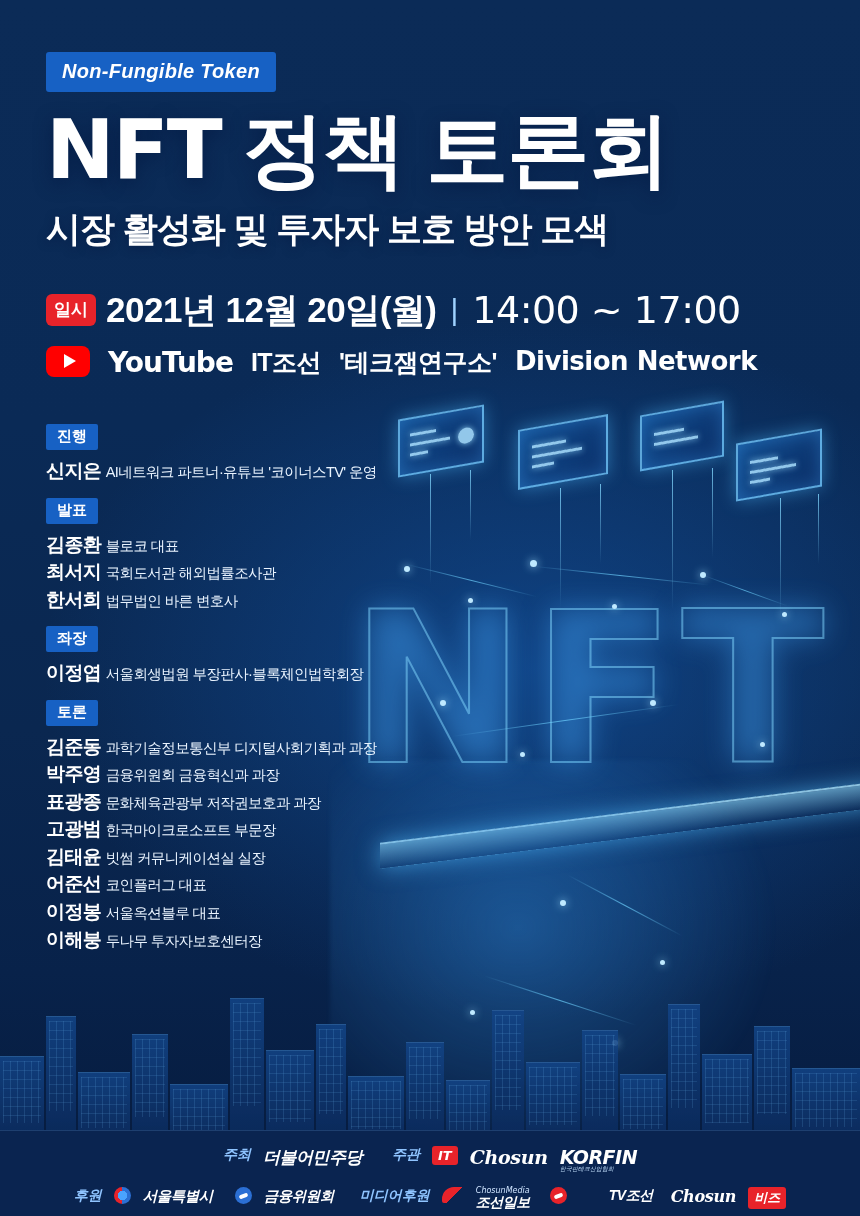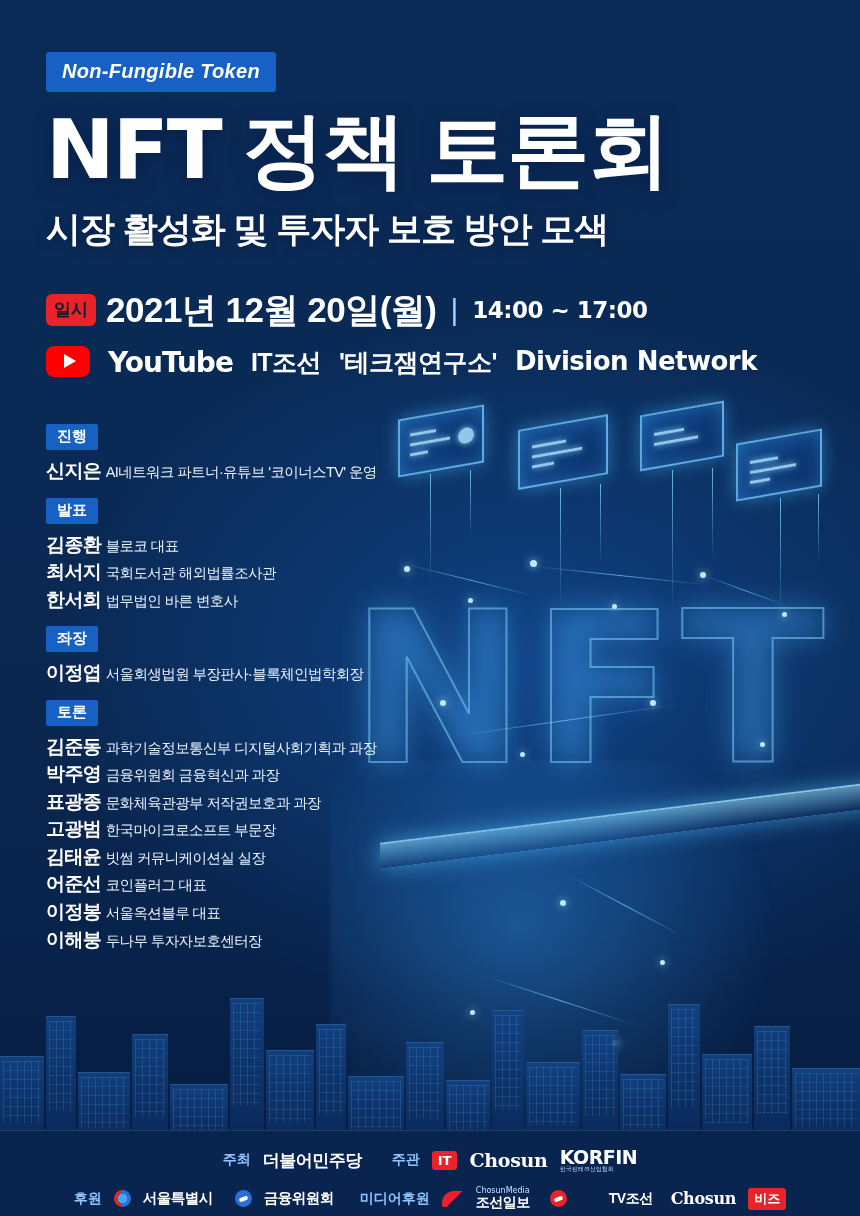--- a/index.html
+++ b/index.html
@@ -101,26 +101,26 @@
     margin-top: 14px;
     font-size: 35px; font-weight: 800; letter-spacing: -1px;
     text-shadow: 0 2px 10px rgba(0,20,60,.5);
   }
   .when {
     margin-top: 34px;
     display: flex; align-items: center; gap: 10px;
     white-space: nowrap;
   }
   .when .lbl {
-    background: #e8232a; color:#0f172a; font-size: 17px; font-weight: 800;
+    background: #e8232a; color:#ffffff; font-size: 17px; font-weight: 800;
     padding: 4px 8px 5px 8px; border-radius: 6px;
   }
   .when .date { font-size: 35px; font-weight: 800; letter-spacing: -0.5px; }
   .when .bar { color: #9fd2ff; font-size: 30px; font-weight: 300; margin: 0 4px; }
-  .when .time { font-size: 23px; font-weight: 700; font-family: "DejaVu Sans", sans-serif; letter-spacing: -0.5px; }
+  .when .time { font-size: 38px; font-weight: 400; font-family: "DejaVu Sans", sans-serif; letter-spacing: -0.5px; }
 
   .channel {
     margin-top: 12px;
     display:flex; align-items:flex-start; gap: 18px; white-space: nowrap;
   }
   .yt {
     width: 44px; height: 31px; background:#ff0000; border-radius: 8px;
     display:flex; align-items:center; justify-content:center;
   }
   .yt .tri {
@@ -145,21 +145,21 @@
   .person .nm { font-size: 19px; font-weight: 800; letter-spacing: -0.6px; }
   .person .rl { font-size: 14.5px; font-weight: 400; letter-spacing: -0.6px; color:#eaf4ff; }
 
   
   .footer {
     position:absolute; left:0; right:0; bottom:0; height: 86px;
     background: #0a2450;
     border-top: 1px solid rgba(120,190,255,.18);
     z-index: 6;
   }
-  .frow { display:flex; align-items:center; justify-content:center; gap: 12px; white-space: nowrap; }
+  .frow { display:flex; align-items:flex-start; justify-content:center; gap: 12px; white-space: nowrap; font-style: italic; }
   .frow.r1 { margin-top: 15px; }
   .frow.r2 { margin-top: 13px; }
   .flabel { color:#8fc4ff; font-size: 14px; font-weight: 700; }
   .fstrong { font-size: 17px; font-weight: 800; letter-spacing:-0.5px; }
   .fnames { font-size: 14.5px; font-weight: 500; letter-spacing:-0.5px; color:#f0f7ff; }
   .it-badge {
     background:#e8232a; color:#fff; font-size: 13px; font-weight:800;
     padding: 2px 6px; border-radius: 3px; font-family:"DejaVu Sans", sans-serif;
   }
   .chosun { font-size: 19px; font-weight: 800; font-family:"DejaVu Serif", serif; letter-spacing:-.3px; }

